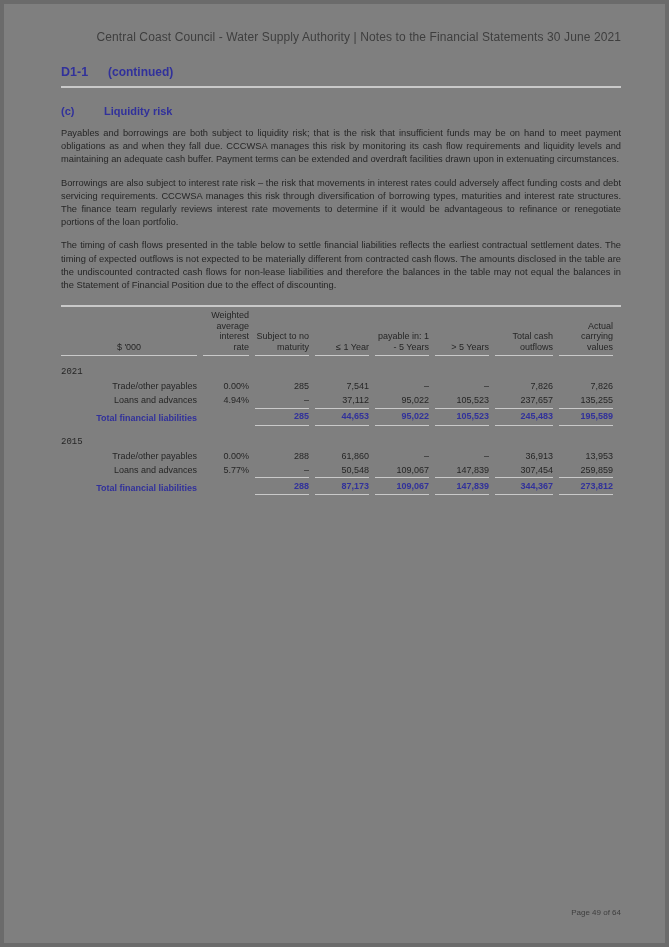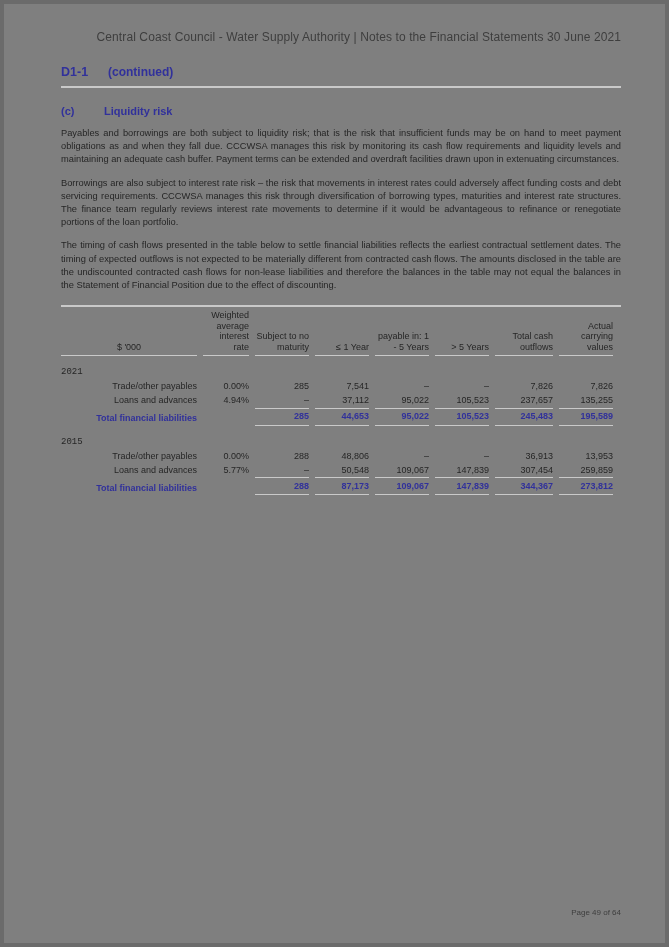--- a/index.html
+++ b/index.html
@@ -166,21 +166,21 @@
             <td class="val">245,483</td>
             <td class="val">195,589</td>
           </tr>
           <tr class="year-row">
             <td colspan="8">2015</td>
           </tr>
           <tr class="data-row">
             <td class="lbl">Trade/other payables</td>
             <td class="rate">0.00%</td>
             <td class="num">288</td>
-            <td class="num">48,806</td>
+            <td class="num">61,860</td>
             <td class="num">–</td>
             <td class="num">–</td>
             <td class="num">36,913</td>
             <td class="num">13,953</td>
           </tr>
           <tr class="data-row">
             <td class="lbl">Loans and advances</td>
             <td class="rate">5.77%</td>
             <td class="num">–</td>
             <td class="num">50,548</td>

